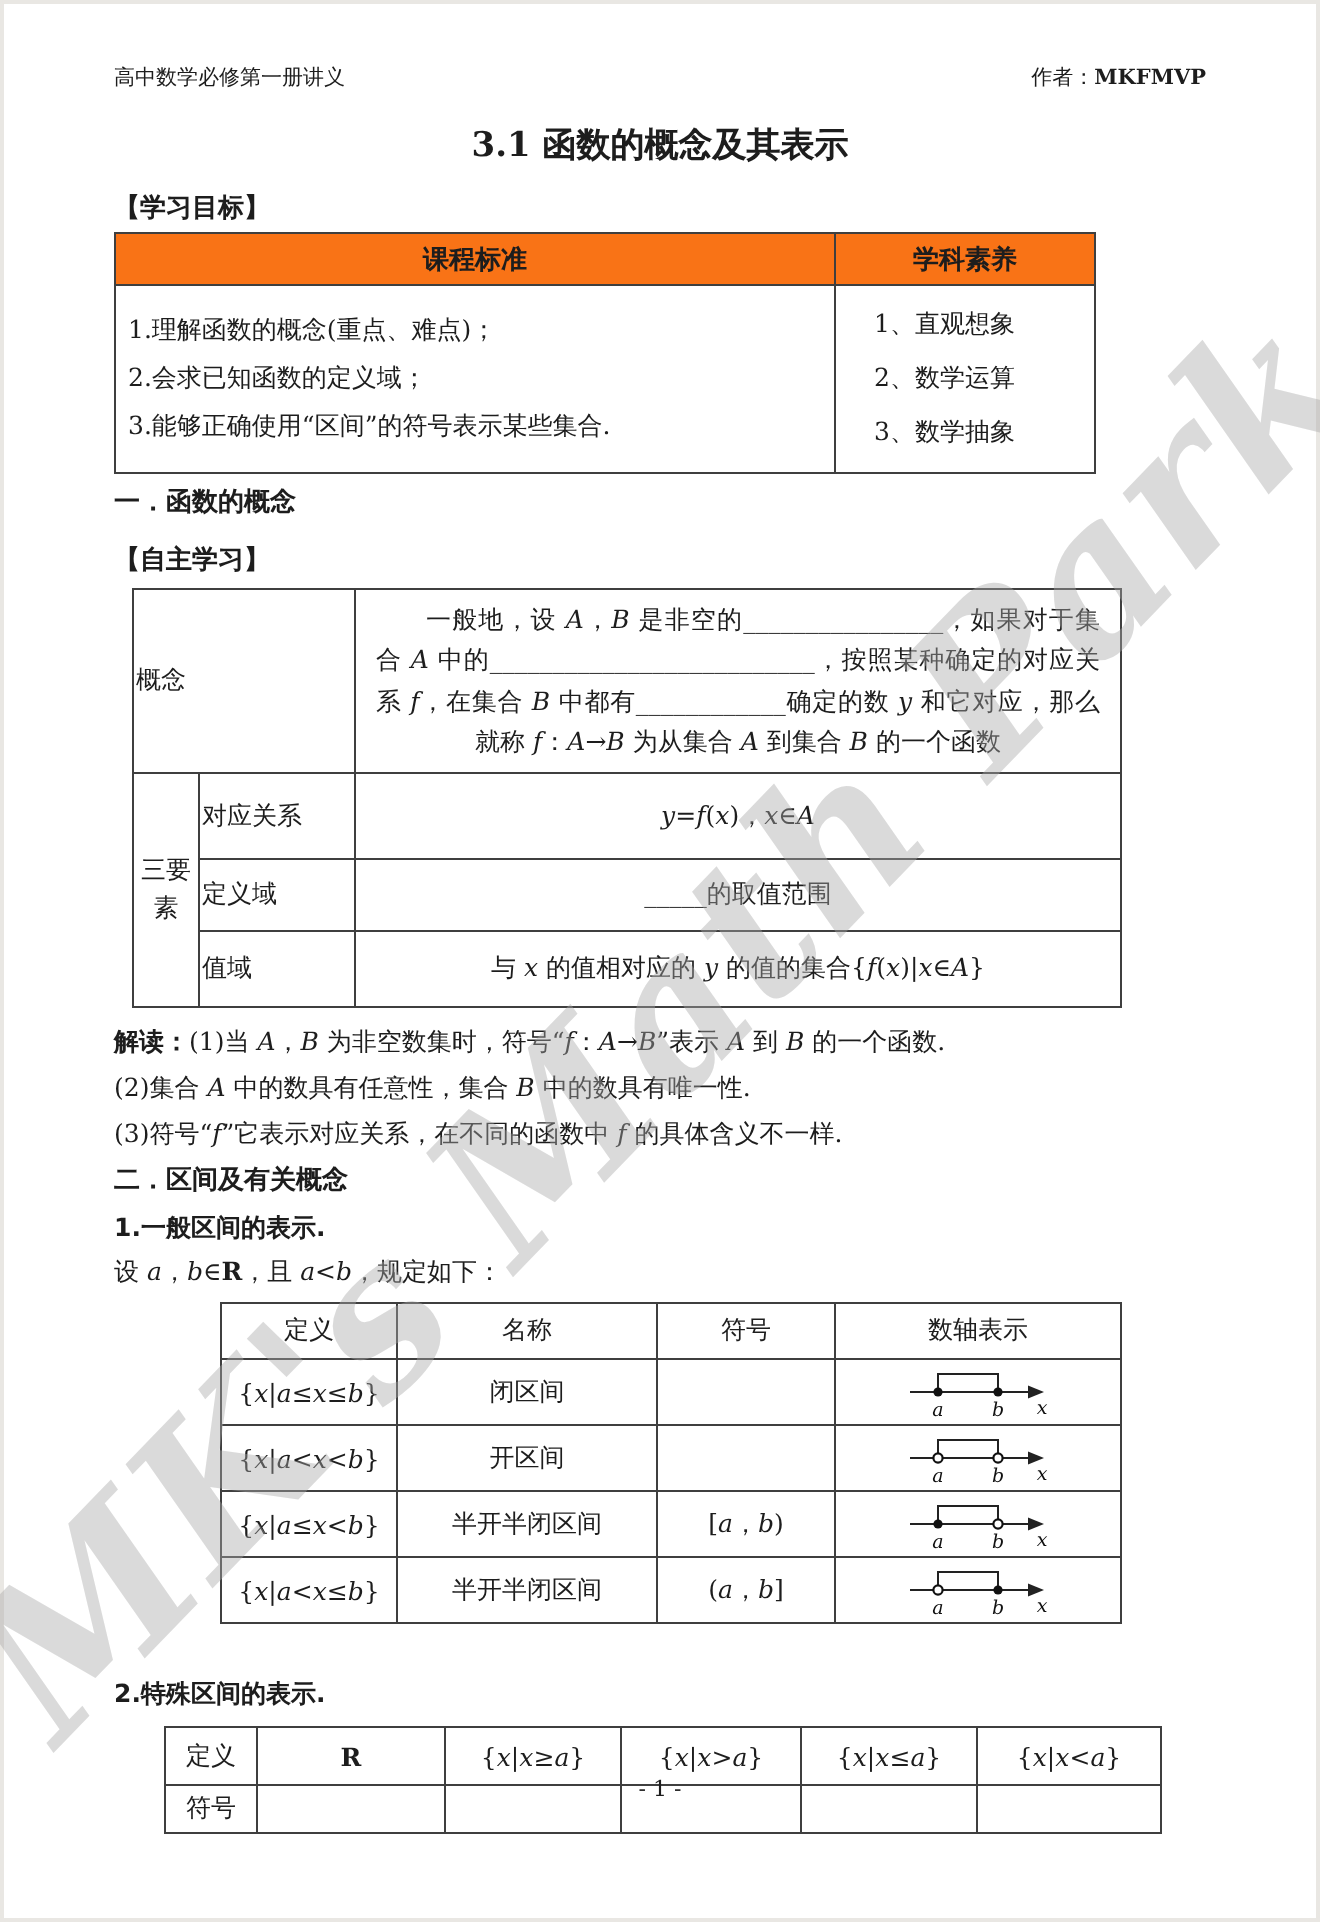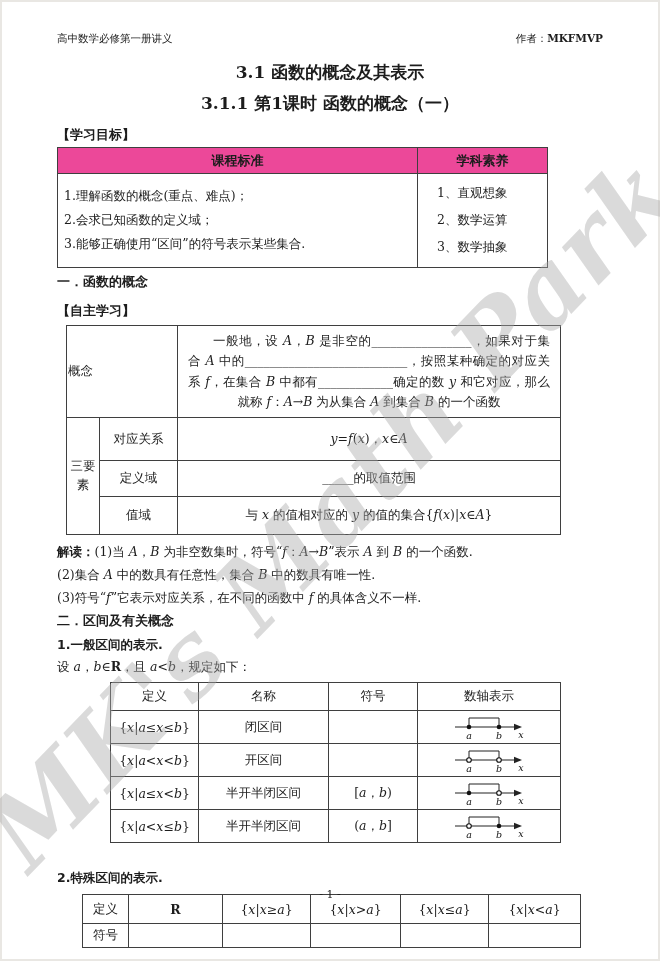--- a/index.html
+++ b/index.html
@@ -18,34 +18,34 @@
 
   .sec{font-family:"DejaVu Sans","Liberation Sans",sans-serif;font-weight:700;font-size:13px;margin-top:11px;}
   .sub{font-family:"DejaVu Sans","Liberation Sans",sans-serif;font-weight:700;font-size:12.5px;margin-top:7px;}
   .intro{font-size:12.5px;margin-top:5px;}
 
   table{border-collapse:collapse;table-layout:fixed;}
   th,td{border:1px solid #3f3f3f;}
 
   
   table.objectives{width:490px;margin-top:3px;}
-  .objectives th{background:#ec4899;font-size:13px;font-weight:700;height:23px;}
+  .objectives th{background:#f97316;font-size:13px;font-weight:700;height:23px;}
   .objectives td{vertical-align:middle;}
   .objectives td.std{padding:6px 6px;}
   .objectives td.std p{margin:7px 0;font-size:12.5px;}
   .objectives td.comp p{margin:10px 0 10px 18px;font-size:12.5px;}
 
   
   table.concept{width:494px;margin:5px 0 0 9px;}
   .concept td{font-size:12.5px;vertical-align:middle;}
   .c-label{}
   .c-text{padding:5px 10px;line-height:1.62;text-align:justify;text-align-last:center;text-indent:2em;}
   .c-three{text-align:center;}
   .c-three .vtxt{width:30px;margin:0 auto;word-break:break-all;line-height:1.5;text-align:center;}
-  .c-rowlabel{text-align:center;}
+  .c-rowlabel{text-align:left;}
   .c-val{text-align:center;}
 
   .notes{margin-top:6px;}
   .notes p{margin:0;font-size:12.5px;line-height:1.82;}
 
   
   table.intervals{width:450px;margin:6px 0 0 53px;text-align:center;}
   .intervals th{font-weight:400;font-size:12.5px;height:25px;}
   .intervals td{font-size:12.5px;height:30px;}
 
@@ -78,21 +78,20 @@
 <body>
 
 <div class="content">
 
   <div class="doc-header">
     <span>高中数学必修第一册讲义</span>
     <span><span>作者：</span><span class="author-val">MKFMVP</span></span>
   </div>
 
   <div class="title">3.1 函数的概念及其表示</div>
-  <div class="subtitle">3.1.1 第1课时 函数的概念（一）</div>
 
   <div class="sec">【学习目标】</div>
 
   <table class="objectives">
     <colgroup>
         <col style="width:360px">
         <col style="width:130px">
       </colgroup>
     <tbody>
         <tr>

